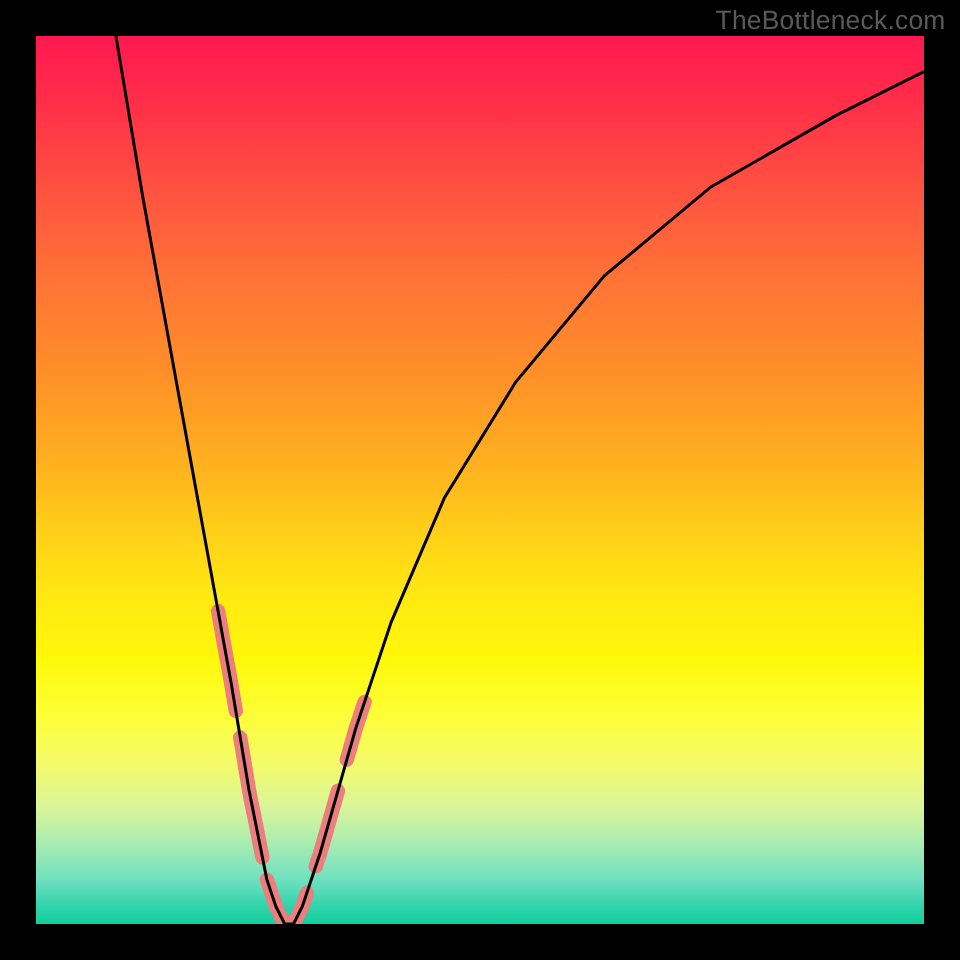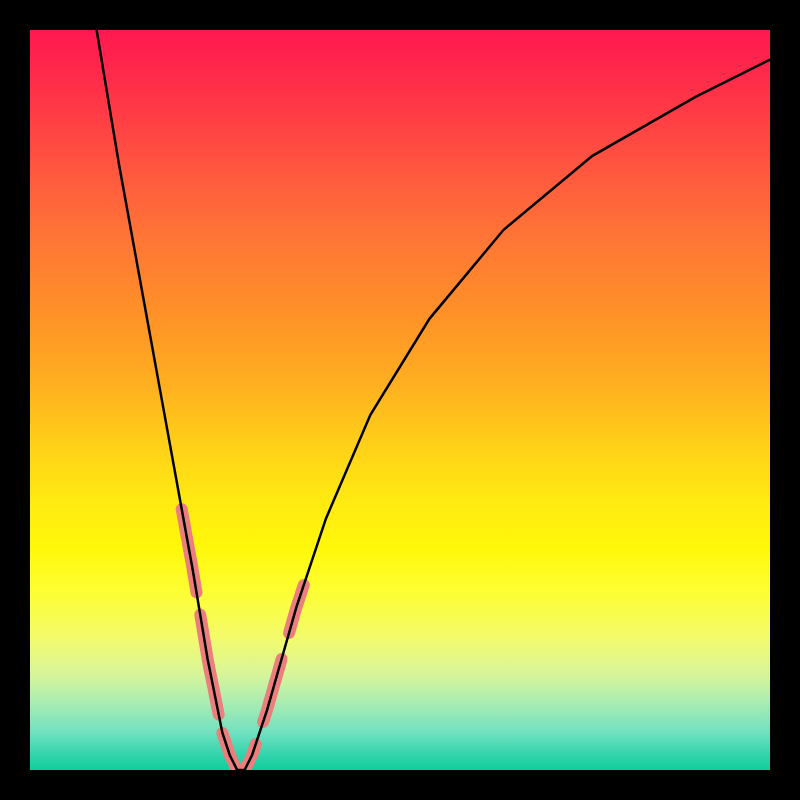--- a/index.html
+++ b/index.html
@@ -63,13 +63,14 @@
           <path d="M151.7 479.2 L153.2 487.3 L154.7 495.4 L156.1 503.6 L157.6 511.7 L159.1 519.9 L160.6 528.0 L162.1 536.1 L163.5 544.6 L165.0 553.5 L166.5 562.4 " fill="none" stroke="#ec7f7d" stroke-width="12" stroke-linecap="round"></path>
           <path d="M170.2 584.6 L172.1 595.7 L173.9 606.8 L175.8 617.9 L177.6 629.0 L179.4 638.3 L181.3 647.5 L183.2 656.8 L185.0 666.0 L186.8 675.3 L188.7 684.5 " fill="none" stroke="#ec7f7d" stroke-width="12" stroke-linecap="round"></path>
           <path d="M192.4 703.0 L193.3 705.7 L194.2 708.3 L195.1 711.0 L196.0 713.7 L196.8 716.3 L197.7 719.0 L198.6 721.6 L199.5 724.3 L200.4 726.4 L201.3 728.2 " fill="none" stroke="#ec7f7d" stroke-width="12" stroke-linecap="round"></path>
           <path d="M204.2 734.1 L206.4 738.4 L208.5 740.0 L210.7 740.0 L212.8 740.0 L215.0 739.3 L217.1 735.0 L219.3 730.7 L221.4 726.4 L223.6 720.5 L225.7 714.1 " fill="none" stroke="#ec7f7d" stroke-width="12" stroke-linecap="round"></path>
           <path d="M233.1 691.9 L235.0 686.4 L236.8 680.8 L238.7 674.3 L240.5 667.9 L242.4 661.4 L244.2 654.9 L246.1 648.4 L247.9 642.0 L249.8 635.5 L251.6 629.0 " fill="none" stroke="#ec7f7d" stroke-width="12" stroke-linecap="round"></path>
           <path d="M259.0 603.1 L260.5 597.9 L262.0 592.7 L263.4 587.6 L264.9 582.4 L266.4 577.2 L267.9 572.8 L269.4 568.3 L270.8 563.9 L272.3 559.4 L273.8 555.0 " fill="none" stroke="#ec7f7d" stroke-width="12" stroke-linecap="round"></path>
         </g>
       <path id="main-curve" fill="none" stroke="#000" stroke-width="2.5" d="M66.6 0.0 L74.0 44.4 L88.8 133.2 L103.6 214.6 L118.4 296.0 L133.2 377.4 L148.0 458.8 L162.8 540.2 L170.2 584.6 L177.6 629.0 L185.0 666.0 L192.4 703.0 L199.8 725.2 L207.2 740.0 L214.6 740.0 L222.0 725.2 L236.8 680.8 L251.6 629.0 L266.4 577.2 L296.0 488.4 L340.4 384.8 L399.6 288.6 L473.6 199.8 L562.4 125.8 L666.0 66.6 L740.0 29.6 "></path>
     </svg>
   </div>
+  <div class="watermark">TheBottleneck.com</div>
 </div>
 
 </body></html>

